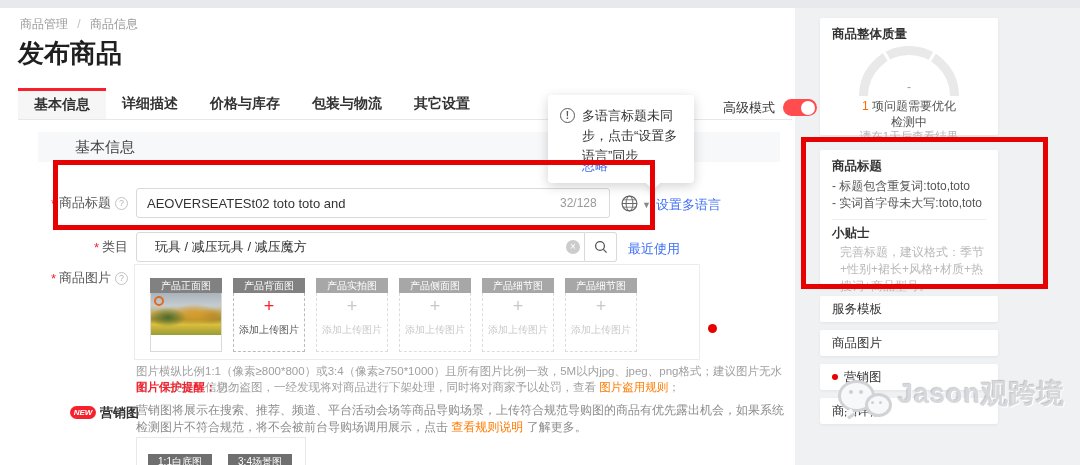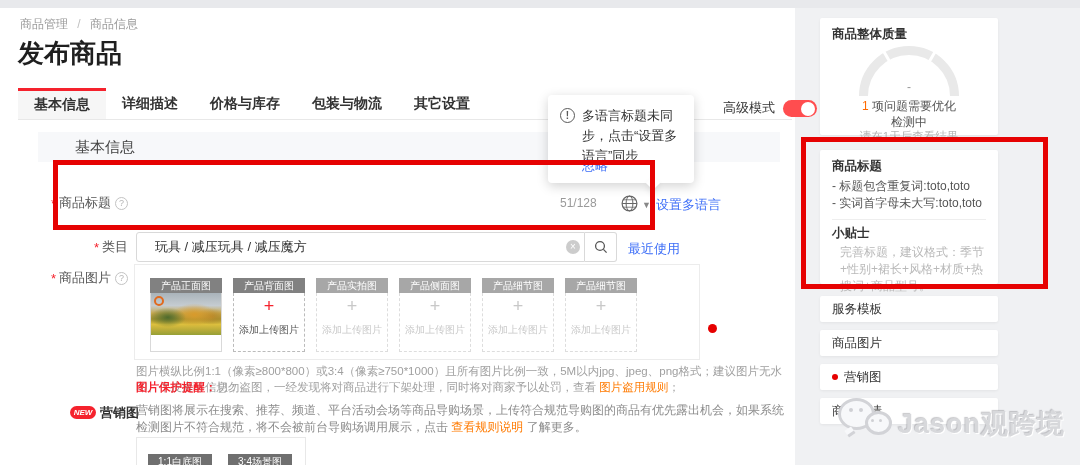--- a/index.html
+++ b/index.html
@@ -13,21 +13,21 @@
   
   .breadcrumb { position:absolute; left:20px; top:16px; font-size:12px; color:#9a9a9a; }
   .breadcrumb .sep { margin:0 6px; color:#c0c0c0; }
   .page-title { position:absolute; left:18px; top:36px; font-size:26px; font-weight:bold; color:#1f1f1f; }
 
   .tabbar { position:absolute; left:18px; top:88px; height:32px; display:flex; }
   .tab { padding:0 16px; height:32px; line-height:30px; font-size:14px; color:#333; font-weight:600; cursor:pointer; }
   .tab.active { background:#f6f6f6; border-top:3px solid #f5222d; font-weight:bold; line-height:27px; }
   .tabline { position:absolute; left:18px; top:119px; width:774px; height:1px; background:#e8e8e8; }
 
-  .advmode { position:absolute; left:723px; top:99px; display:flex; align-items:flex-end; }
+  .advmode { position:absolute; left:723px; top:99px; display:flex; align-items:flex-start; }
   .advmode .lbl { font-size:13px; color:#333; margin-right:8px; }
   .toggle { width:34px; height:17px; border-radius:9px; background:#ff4d4f; position:relative; cursor:pointer; }
   .toggle .knob { position:absolute; right:2px; top:1.5px; width:14px; height:14px; border-radius:50%; background:#fff; }
 
   .section-band { position:absolute; left:38px; top:132px; width:742px; height:30px; background:#f7f8fa; }
   .section-band .t { position:absolute; left:37px; top:0; line-height:30px; font-size:15px; color:#444; }
 
   
   .req { color:#f5222d; margin-right:3px; }
   .flabel { position:absolute; width:128px; text-align:right; font-size:13px; color:#555; display:flex; justify-content:flex-end; align-items:center; }
@@ -93,21 +93,21 @@
   .tt-text { position:absolute; left:34px; top:11px; width:102px; font-size:13px; color:#333; line-height:20px; }
   .tt-link { position:absolute; left:34px; top:62px; font-size:13px; color:#3d6ef7; cursor:pointer; }
 
   
   .anno { position:absolute; border:5px solid #e60202; z-index:30; pointer-events:none; }
   .anno-main { left:53px; top:160px; width:602px; height:70px; }
   .anno-side { left:801px; top:137px; width:247px; height:152px; }
   .anno-dot { position:absolute; left:708px; top:324px; width:9px; height:9px; border-radius:50%; background:#e60000; z-index:30; }
 
   
-  .watermark { position:absolute; left:838px; top:394px; z-index:40; display:flex; align-items:flex-end; }
+  .watermark { position:absolute; left:838px; top:376px; z-index:40; display:flex; align-items:flex-start; }
   .wm-icon { position:relative; width:56px; height:48px; }
   .wm-b1 { position:absolute; left:0; top:4px; width:37px; height:32px; border:3px solid #d2d3d7; border-radius:50%; background:#f7f8fa; }
   .wm-b2 { position:absolute; left:27px; top:17px; width:27px; height:24px; border:3px solid #d2d3d7; border-radius:50%; background:#f7f8fa; }
   .wm-eye { position:absolute; width:4px; height:4px; border-radius:50%; background:#cfd0d4; }
   .wm-tail { position:absolute; left:8px; top:34px; width:8px; height:8px; background:#f7f8fa; border-right:3px solid #d2d3d7; transform:rotate(55deg); }
   .wm-text { font-size:27px; font-weight:bold; color:#d7d8db; letter-spacing:1px; margin-left:4px;
     text-shadow:1px 1px 0 #ffffff, -1px -1px 1px rgba(130,130,138,0.45); }
 </style>
 </head>
 <body>
@@ -141,21 +141,22 @@
 
   <div class="section-band">
     <div class="t">基本信息</div>
   </div>
 
   <div class="flabel" style="left:0;top:188px;height:30px;">
     <span class="req">*</span>
     <span>商品标题</span>
     <span class="qmark"></span>
   </div>
-  <span class="counter" style="left:560px;top:196px;">51/128</span>
+  <input class="tinput" style="left: 136px; top: 188px;" value="AEOVERSEATESt02 toto toto and">
+  <span class="counter" style="left:560px;top:196px;">32/128</span>
   <span class="globe" style="left:621px;top:195px;">
     <svg width="17" height="17" viewBox="0 0 17 17">
         <circle cx="8.5" cy="8.5" r="7.4" fill="none" stroke="#666" stroke-width="1.2"></circle>
         <ellipse cx="8.5" cy="8.5" rx="3.4" ry="7.4" fill="none" stroke="#666" stroke-width="1"></ellipse>
         <line x1="1.2" y1="8.5" x2="15.8" y2="8.5" stroke="#666" stroke-width="1"></line>
         <line x1="2" y1="4.8" x2="15" y2="4.8" stroke="#666" stroke-width="0.8"></line>
         <line x1="2" y1="12.2" x2="15" y2="12.2" stroke="#666" stroke-width="0.8"></line>
       </svg>
   </span>
   <span class="caret" style="left:642px;top:200px;">▼</span>

